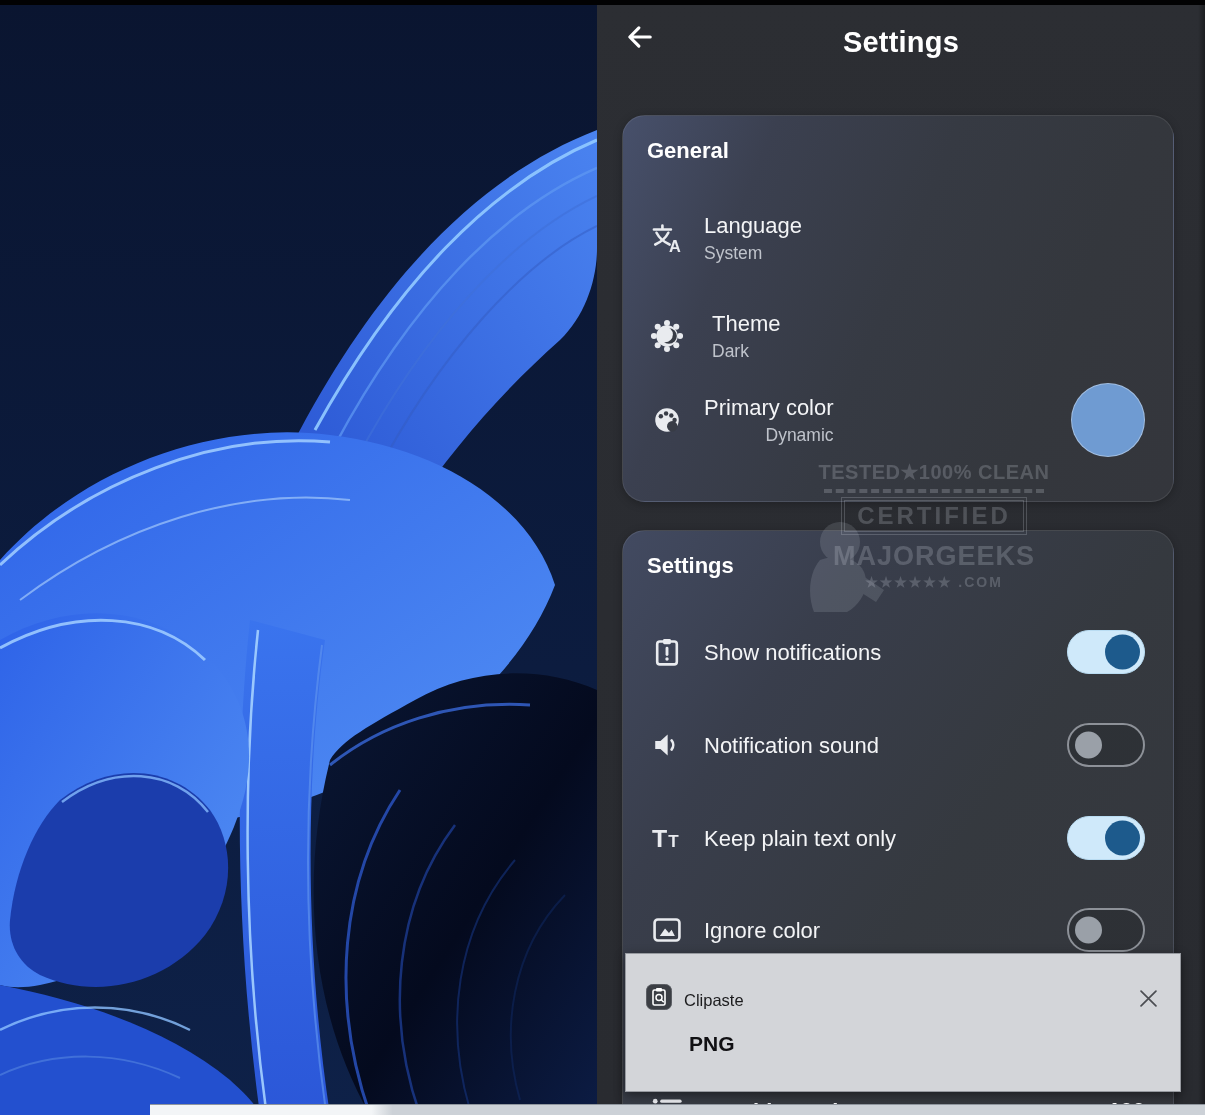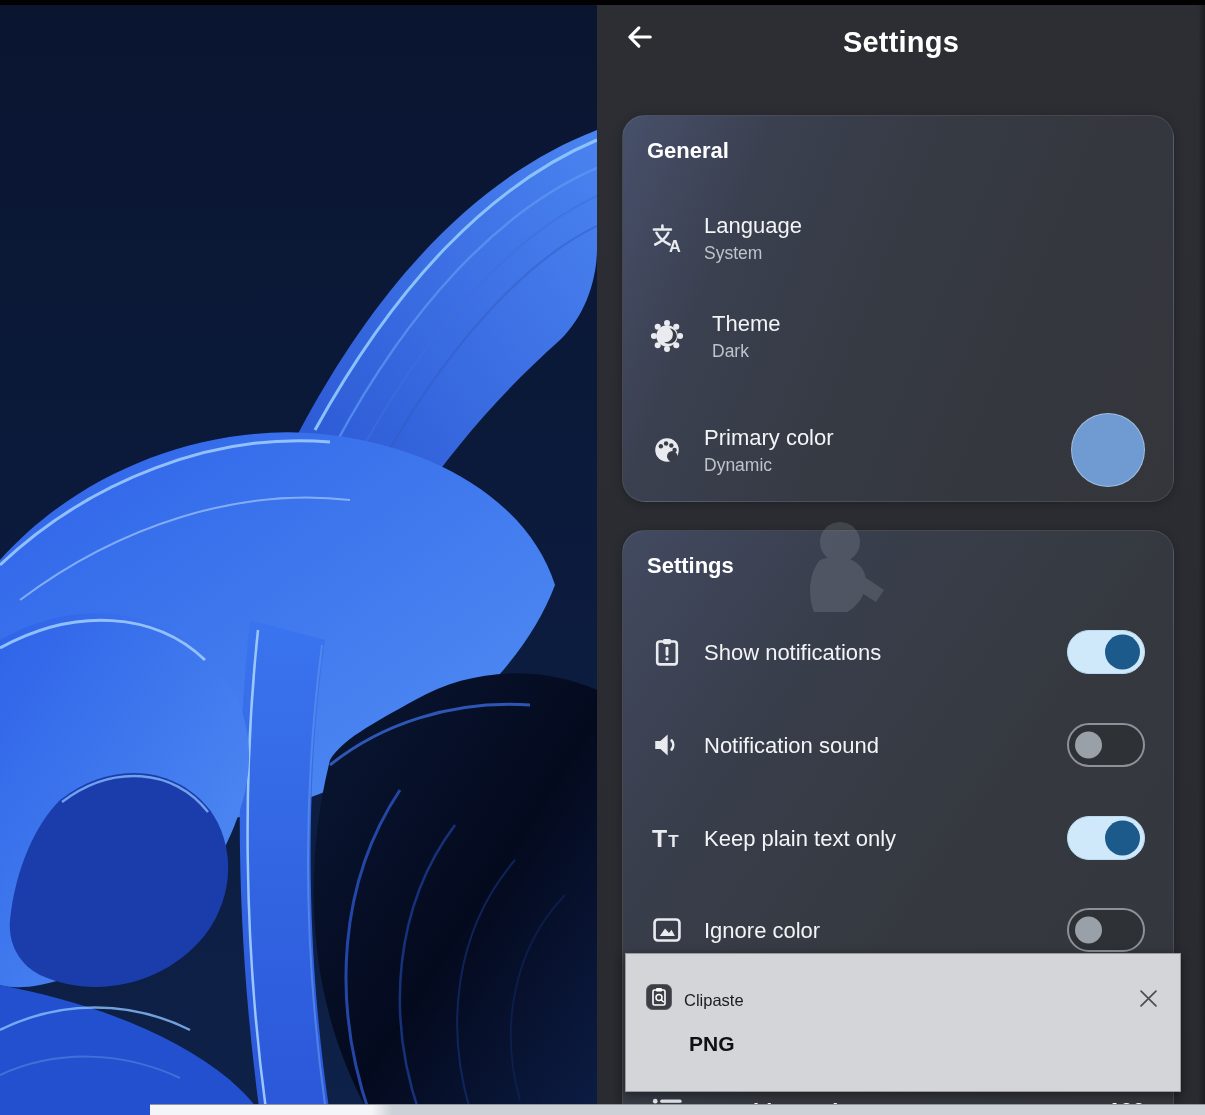--- a/index.html
+++ b/index.html
@@ -176,21 +176,21 @@
             <circle cx="14.5" cy="13" r="6" fill="#383c46"></circle>
             <circle cx="11.5" cy="11.8" r="6" fill="#e9ebef"></circle>
           </svg>
         </span>
         <span class="txt">
           <span class="label">Theme</span>
           <span class="sub">Dark</span>
         </span>
       </div>
 
-      <div class="row" style="top:294px;height:80px;">
+      <div class="row" style="top:264px;height:80px;text-align:right;">
         <span class="ic">
           <svg width="34" height="34" viewBox="0 0 26 26">
             <circle cx="13" cy="13" r="9" fill="#e9ebef"></circle>
             <circle cx="17" cy="17.8" r="4" fill="#383c46"></circle>
             <circle cx="8.3" cy="10.2" r="1.7" fill="#383c46"></circle>
             <circle cx="12.3" cy="8" r="1.7" fill="#383c46"></circle>
             <circle cx="16.3" cy="9.6" r="1.7" fill="#383c46"></circle>
             <circle cx="18.8" cy="13" r="1.7" fill="#383c46"></circle>
           </svg>
         </span>
@@ -271,20 +271,27 @@
               <circle cx="4" cy="13" r="1.8" fill="#e9ebef"></circle>
             <circle cx="4" cy="20.5" r="1.8" fill="#e9ebef"></circle>
           </svg>
         </span>
         <span class="label bold">Max history items</span>
         <span class="value-end">100</span>
       </div>
     </section>
   </div>
 
+  <div class="wm">
+    <div class="l1">TESTED★100% CLEAN</div>
+    <div class="dash"></div>
+    <div class="l2">CERTIFIED</div>
+    <div class="l3">MAJORGEEKS</div>
+    <div class="l4">★★★★★★ .COM</div>
+  </div>
   <svg class="wm-face" width="100" height="105" viewBox="0 0 100 105">
     <circle cx="38" cy="30" r="20" fill="#cdd5e0"></circle>
     <path d="M18 48 C35 42 55 45 62 60 C68 74 60 92 45 100 L12 100 C6 85 6 62 18 48 Z" fill="#cdd5e0"></path>
     <path d="M58 62 L82 78 L74 90 L52 76 Z" fill="#cdd5e0"></path>
   </svg>
 
   <div class="toast">
     <div class="toast-head">
       <svg width="26" height="26" viewBox="0 0 26 26">
         <rect x="0.5" y="0.5" width="25" height="25" rx="6" fill="#3b3e44" stroke="#5a5d63"></rect>

